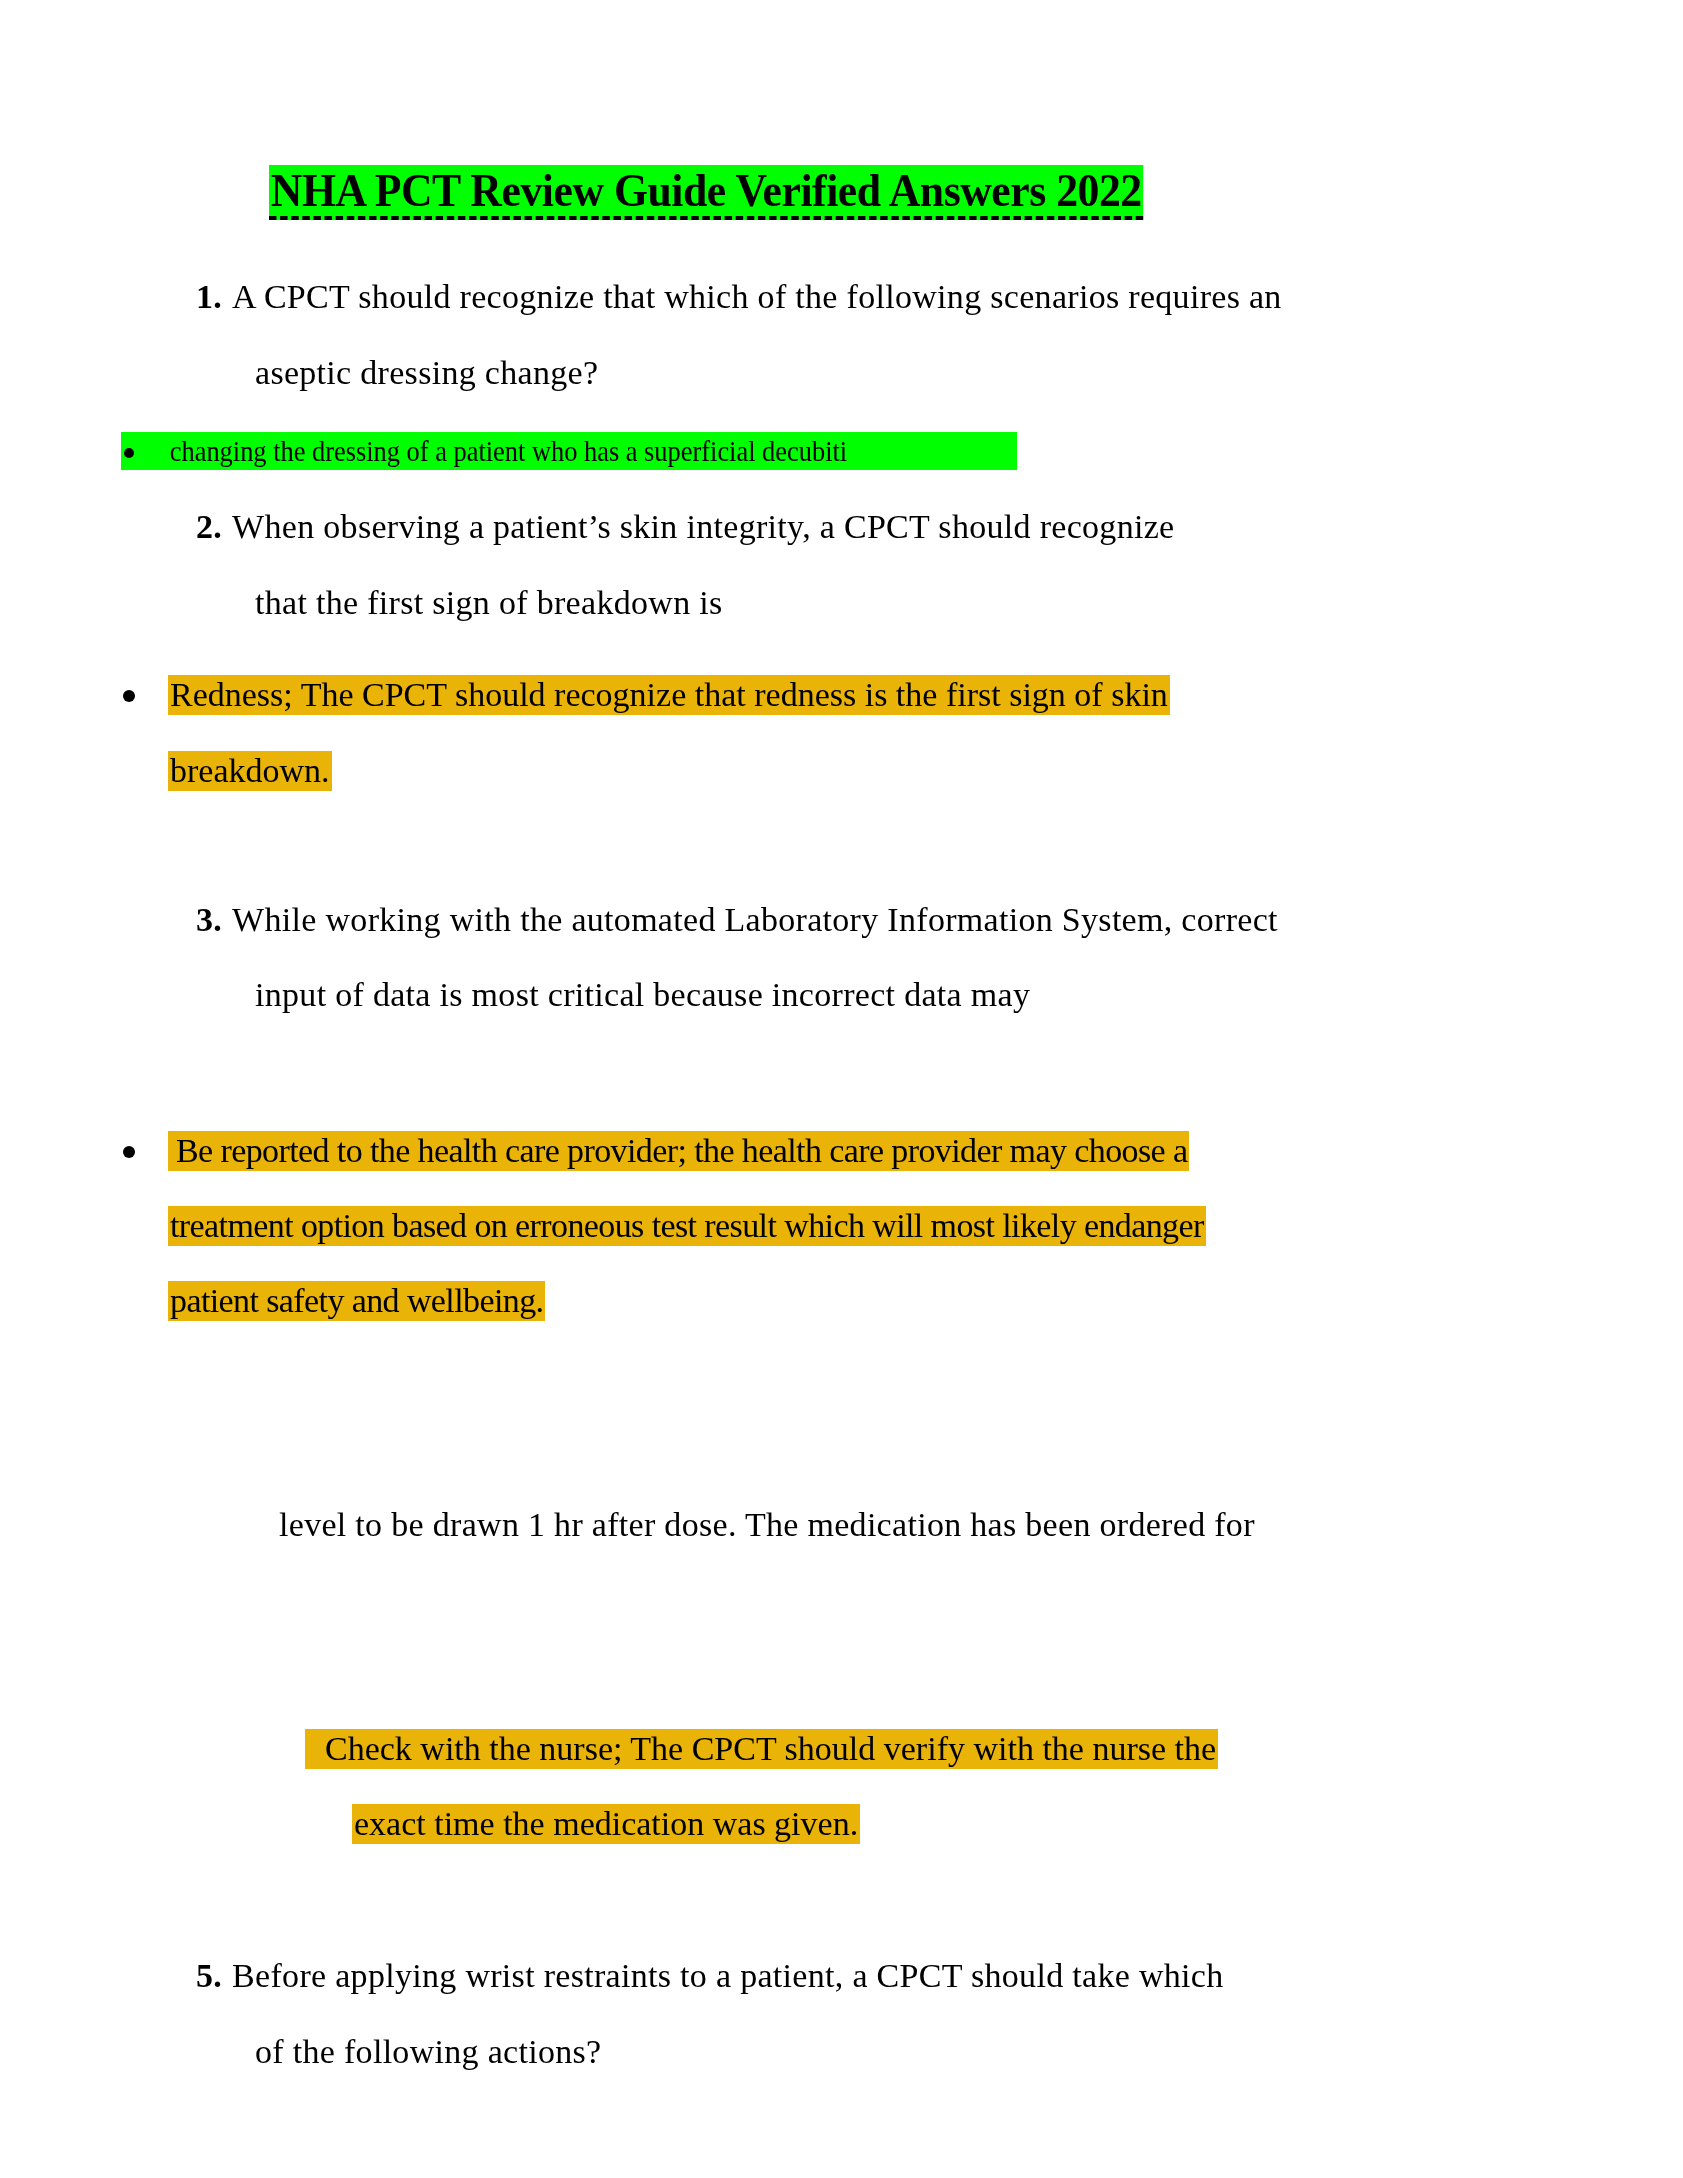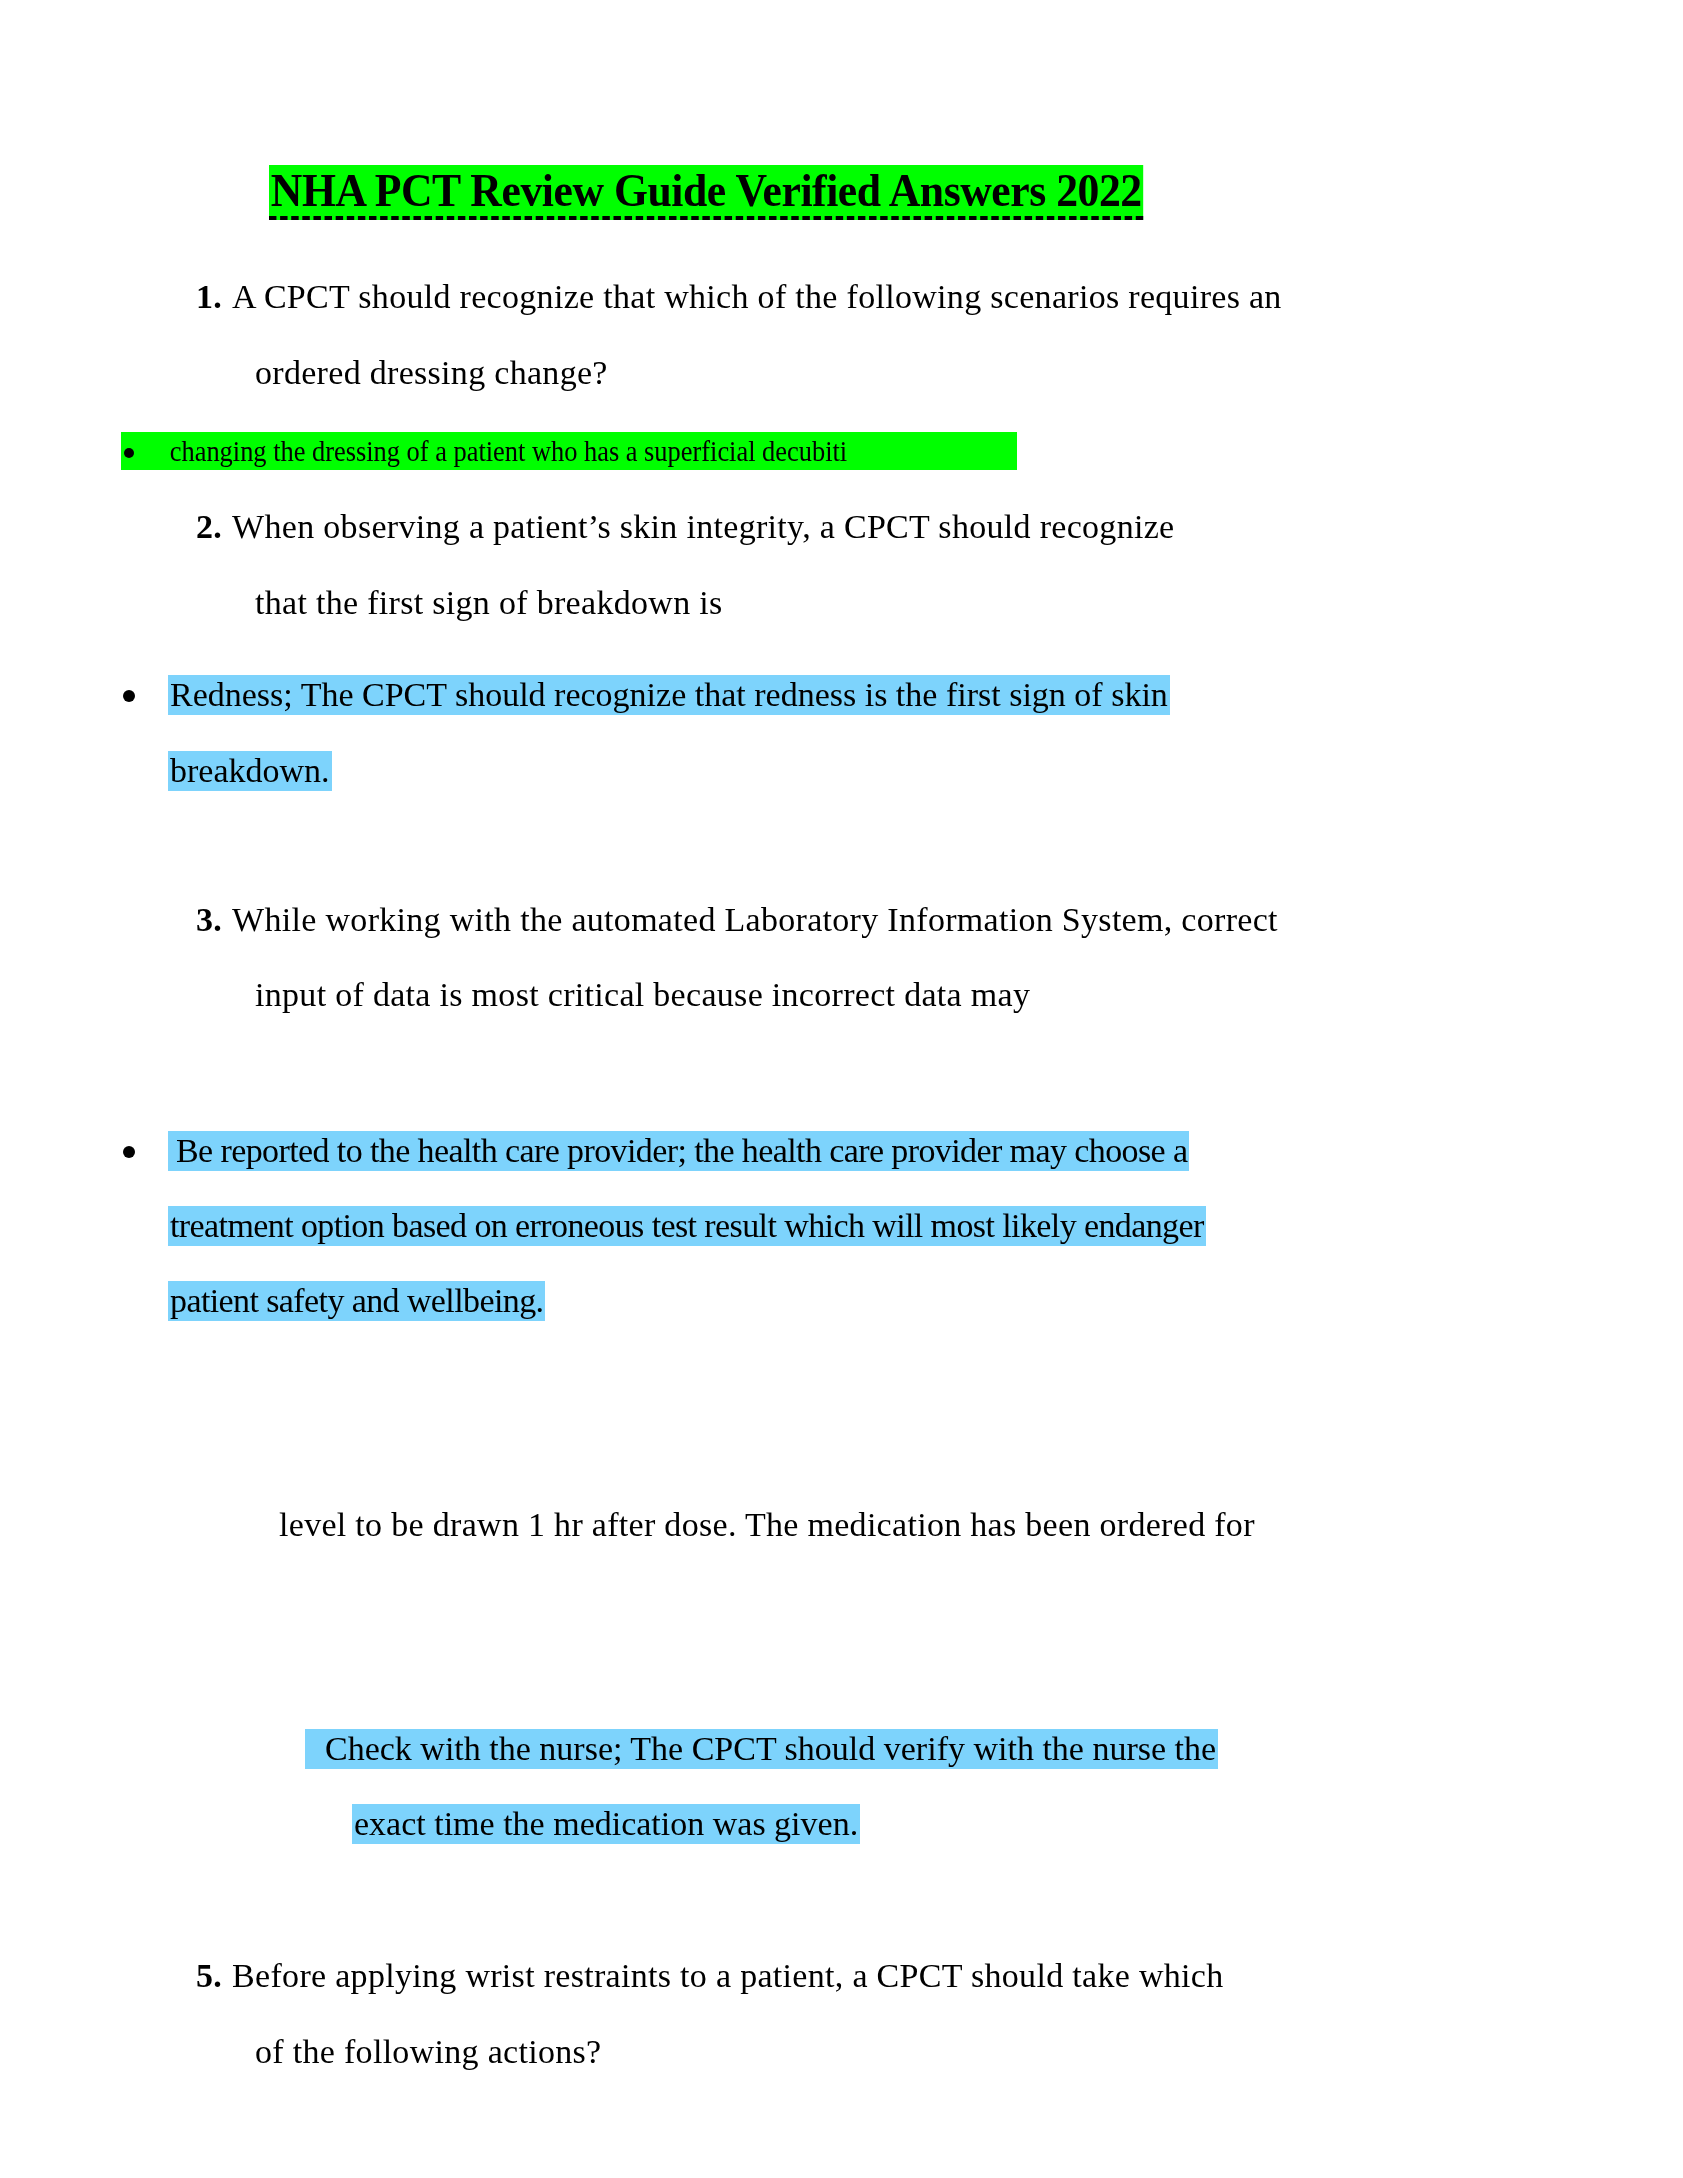--- a/index.html
+++ b/index.html
@@ -59,21 +59,21 @@
     .bullet {
       position: absolute;
       width: 12px;
       height: 12px;
       border-radius: 50%;
       background: #000;
     }
     .ans {
       position: absolute;
       white-space: nowrap;
-      background: #7dd3fc;
+      background: #eab308;
       padding: 0 2px;
     }
     .ans.small {
       font-size: 30px;
       line-height: 40px;
       transform: scaleX(0.88);
       transform-origin: left center;
     }
     .ans.reg {
       font-size: 34px;
@@ -83,21 +83,21 @@
 </head>
 <body>
 
 <div class="page">
 
   <div class="title-wrap">
     <span class="title">NHA PCT Review Guide Verified Answers 2022</span>
   </div>
 
   <div class="line" style="left:196px; top:261px;"><span class="qnum">1.</span><span>A CPCT should recognize that which of the following scenarios requires an</span></div>
-  <div class="line" style="left:255px; top:337px;">ordered  dressing change?</div>
+  <div class="line" style="left:255px; top:337px;">aseptic  dressing change?</div>
 
   <div class="hl" style="position:absolute; left:121px; top:416px; width:896px; height:38px;"></div>
   <span class="bullet" style="left:124px; top:432px; width:10px; height:10px;"></span>
   <div class="ans small" style="left:168px; top:415px; background:transparent;">changing the dressing of a patient who has a superficial decubiti</div>
 
   <div class="line" style="left:196px; top:491px;"><span class="qnum">2.</span><span>When observing a patient’s skin integrity, a CPCT should recognize</span></div>
   <div class="line" style="left:255px; top:567px;">that the first sign  of breakdown is</div>
 
   <span class="bullet" style="left:123px; top:674px;"></span>
   <div class="ans reg" style="left:168px; top:659px;">Redness;  The CPCT should recognize that redness is the first sign  of skin</div>

